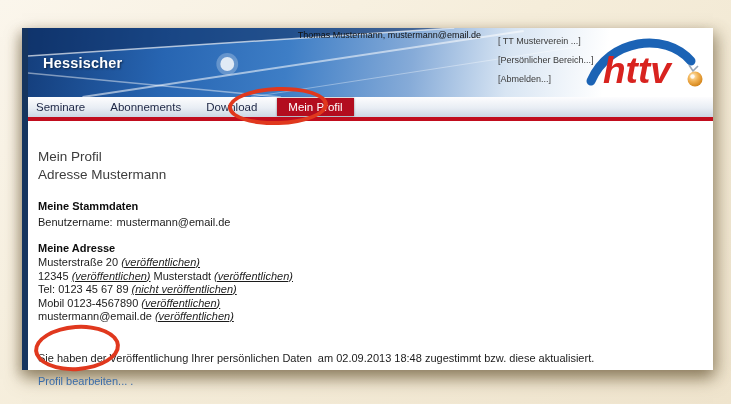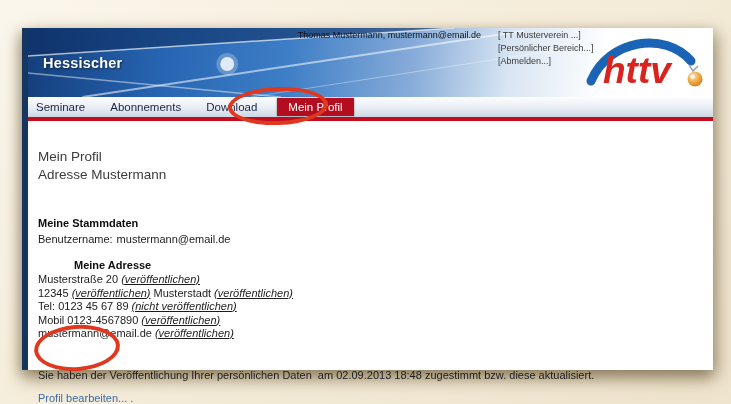--- a/index.html
+++ b/index.html
@@ -30,43 +30,43 @@
   }
   .user {
     position:absolute; top:2px; right:232px;
     font-size:9px; color:#111; white-space:nowrap;
   }
   .qlinks {
     position:absolute; top:2px; left:470px;
     display:flex; flex-direction:column; gap:3px;
     font-size:9px; color:#3a3a3a;
   }
-  .qlinks a { color:#3a3a3a; text-decoration:none; cursor:pointer; white-space:nowrap; }
+  .qlinks a { color:#3a3a3a; text-decoration:none; cursor:pointer; white-space:nowrap;margin-top:6px; }
   .logo { position:absolute; right:4px; top:3px; width:128px; height:60px; }
 
   
   .navbar {
     position:relative; height:20px;
     background:linear-gradient(#fdfdfe 0%,#e8edf4 55%,#ccd6e3 100%);
     display:flex; align-items:center; gap:15px; padding-left:3px;
     font-size:11.5px;
   }
   .nav-item { color:#1c2544; text-decoration:none; cursor:pointer; padding:19px 5px; white-space:nowrap; }
   .nav-item.active {
     background:#b30d1f; color:#ffffff; padding:3px 11px;
     box-shadow:0 0 2px rgba(0,0,0,.4);
   }
   .redrule { height:4px; background:#c10d1e; }
 
   
   .content { position:relative; padding:27px 18px 0 10px; color:#1c1c1c; }
   .pagetitle { font-size:13.5px; line-height:18px; color:#3c3c3c; }
   .sec-h { font-size:11px; font-weight:bold; color:#0d0d0d; }
-  .sec-h.first { margin-top:33px; }
-  .sec-h.second { margin-top:14px;margin-left:36px; }
+  .sec-h.first { margin-top:16px; }
+  .sec-h.second { margin-top:14px; }
   .row { margin-top:4px; font-size:11px; }
   .row .val { margin-left:4px; }
   .addr { font-size:11px; line-height:13.5px; }
   .addr-wrap { margin-top:2px; }
   .it { font-style:italic;text-decoration:underline; }
   .consent { margin-top:28px; font-size:11px; white-space:pre-wrap; }
   .editrow { margin-top:11px; font-size:11px; }
   .editlink { color:#3a6ca8; text-decoration:none; cursor:pointer; }
   .editdot { color:#3a6ca8; }
 

